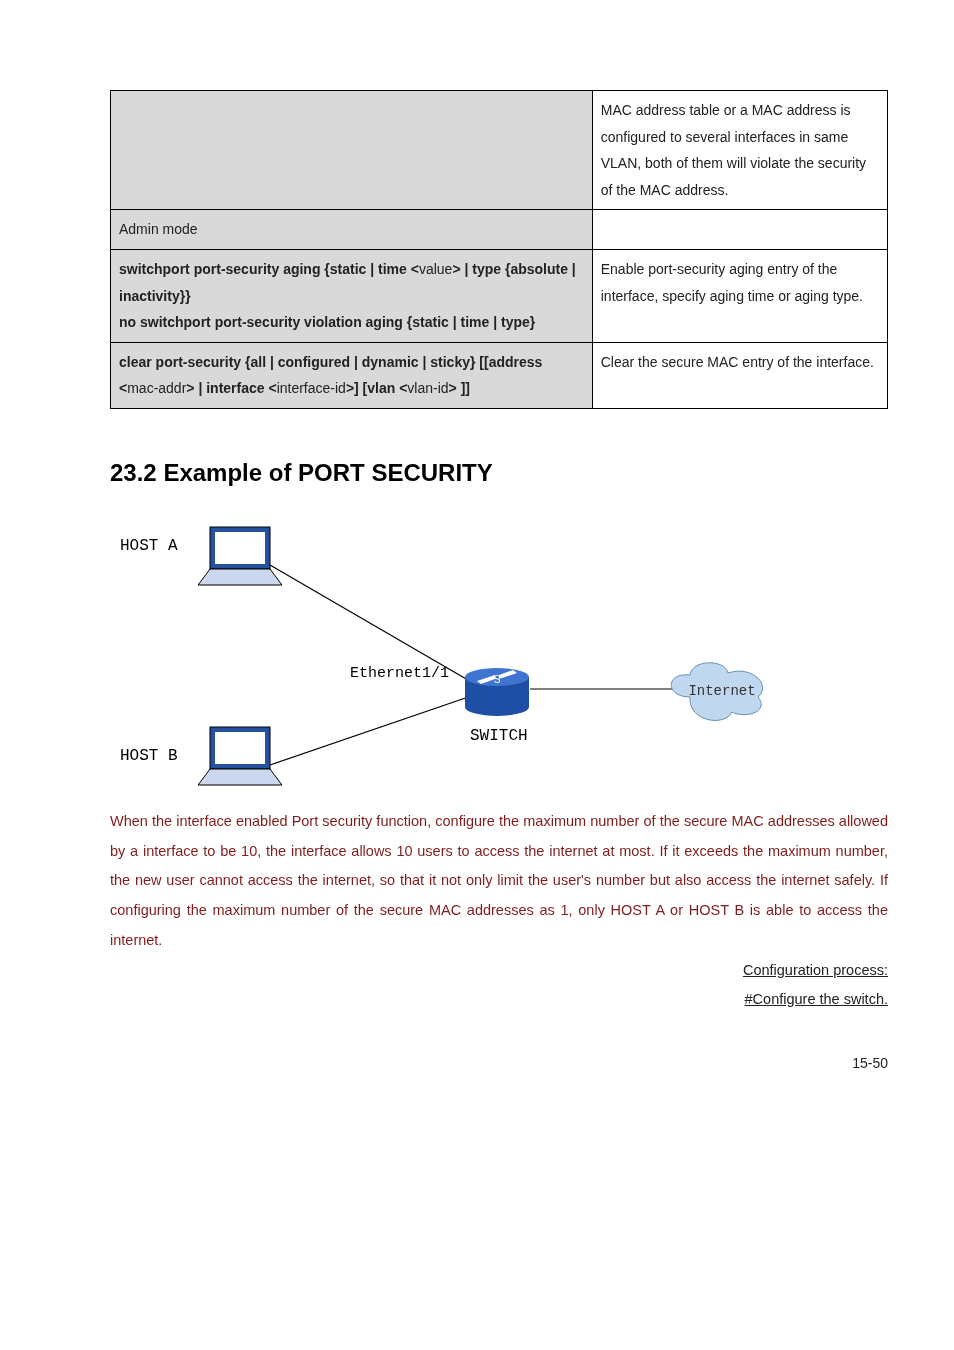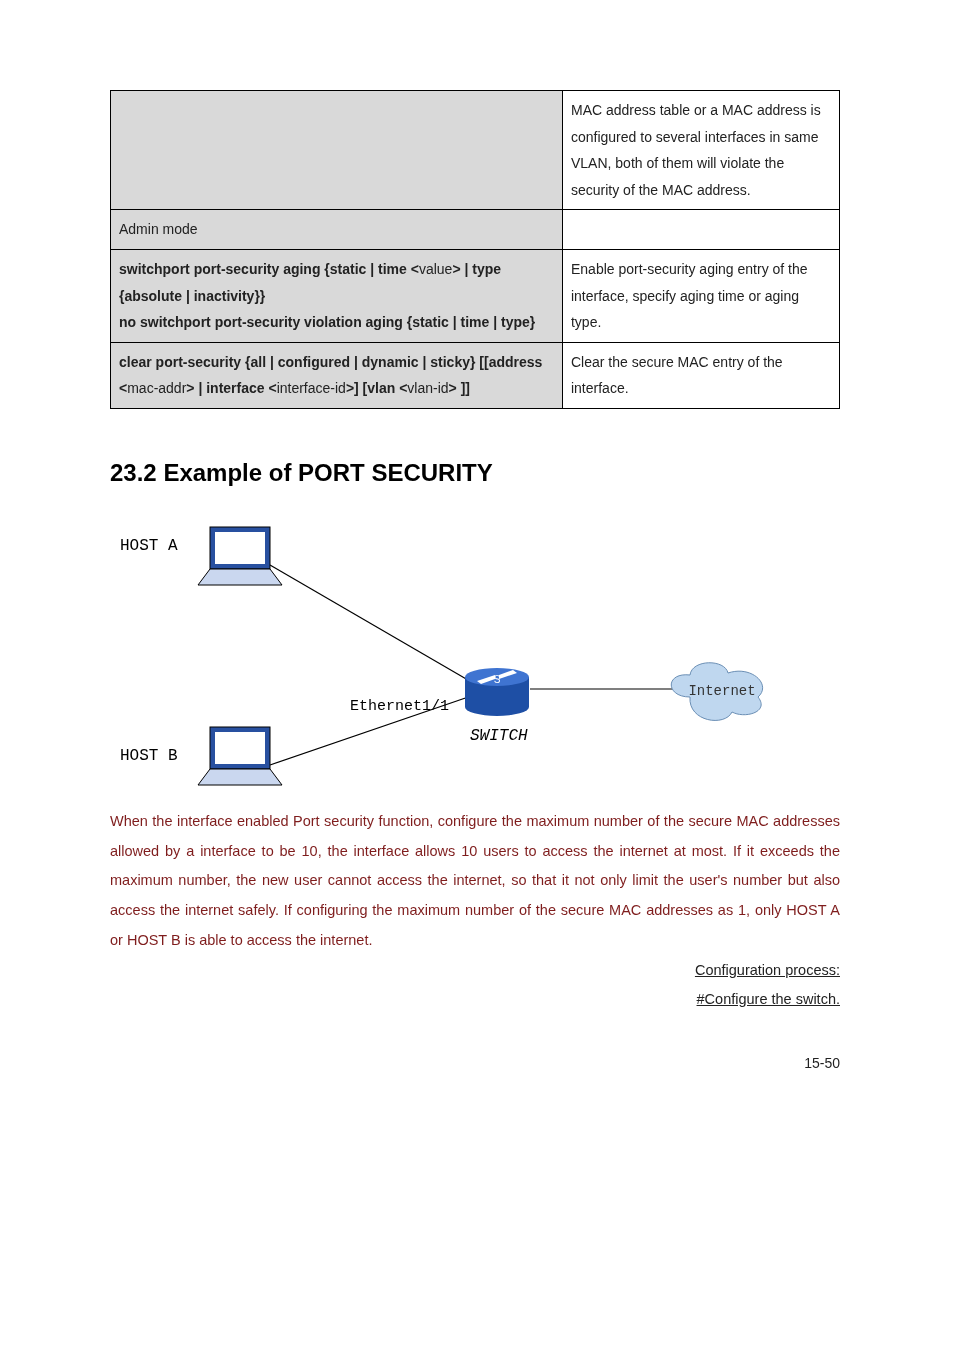--- a/index.html
+++ b/index.html
@@ -3,21 +3,21 @@
 <meta charset="utf-8">
 <style>
   body {
     margin: 0;
     padding: 0;
     font-family: Arial, sans-serif;
     background: #fff;
     width: 954px;
   }
   .page {
-    padding: 90px 114px 60px 110px;
+    padding: 90px 66px 60px 110px;
   }
   table.cmd {
     border-collapse: collapse;
     width: 100%;
     table-layout: fixed;
   }
   table.cmd td {
     border: 1px solid #000;
     padding: 6px 8px;
     vertical-align: top;
@@ -50,21 +50,20 @@
   }
   .eth-label {
     position: absolute;
     font-family: "Courier New", monospace;
     font-size: 15px;
   }
   .sw-label {
     position: absolute;
     font-family: "Courier New", monospace;
     font-size: 16px;
-    font-style: italic;
   }
 
   .caption {
     text-align: center;
     font-size: 14px;
     margin: 8px 0 6px 0;
   }
   .body-text {
     font-size: 14.5px;
     line-height: 2.05;
@@ -147,21 +146,21 @@
         <text x="32" y="16" font-size="10" fill="#fff" text-anchor="middle" font-family="Arial">S</text>
       </g>
 
       <g transform="translate(560,140)">
         <path d="M20 40 C-5 40 -5 15 20 18 C22 2 55 2 58 16 C82 8 102 28 88 40 C100 55 75 62 62 55 C55 70 18 65 20 40 Z" fill="#BFD7EF" stroke="#6B8FB5" stroke-width="1"></path>
         <text x="52" y="38" font-family="Courier New" font-size="14" fill="#333" text-anchor="middle">Internet</text>
       </g>
     </svg>
     <div class="host-label" style="left:10px; top:20px;">HOST A</div>
     <div class="host-label" style="left:10px; top:230px;">HOST B</div>
-    <div class="eth-label" style="left:240px; top:148px;margin-top:33px;">Ethernet1/1</div>
+    <div class="eth-label" style="left:240px; top:148px;">Ethernet1/1</div>
     <div class="sw-label" style="left:360px; top:210px;">SWITCH</div>
   </div>
 
 
   <div class="body-text">When the interface enabled Port security function, configure the maximum number of the secure MAC addresses allowed by a interface to be 10, the interface allows 10 users to access the internet at most. If it exceeds the maximum number, the new user cannot access the internet, so that it not only limit the user's number but also access the internet safely. If configuring the maximum number of the secure MAC addresses as 1, only HOST A or HOST B is able to access the internet.</div>
   <div class="body-text-left">Configuration process:</div>
   <div class="body-text-left">#Configure the switch.</div>
 
   <div class="footer">15-50</div>
 </div>

